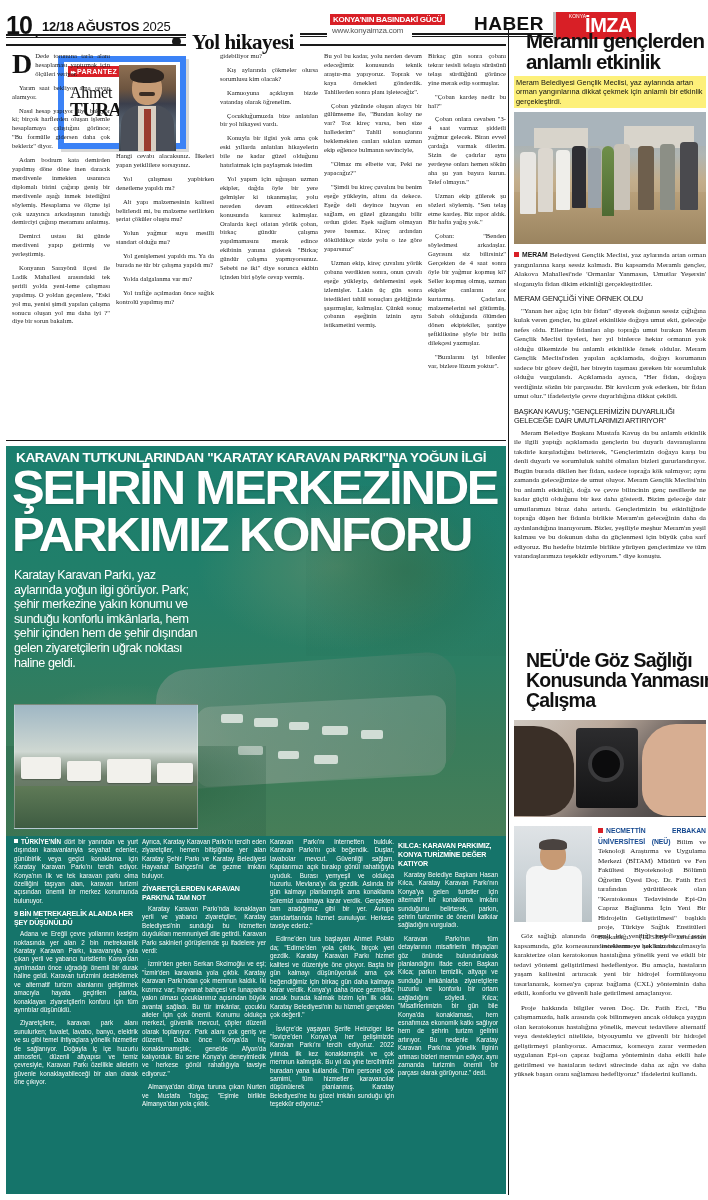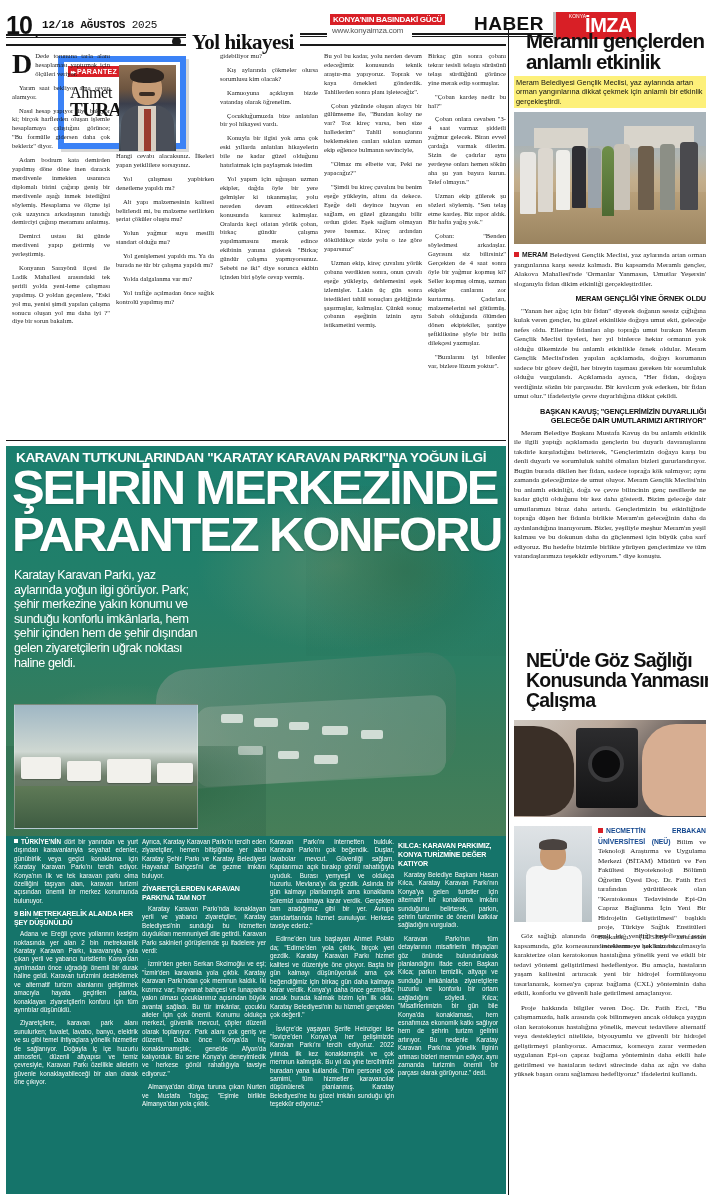--- a/index.html
+++ b/index.html
@@ -14,21 +14,21 @@
   
   .masthead { position:absolute; left:0; top:12px; width:636px; height:27px; }
   .mh-pageno {
     position:absolute; left:6px; top:-1px;
     font-family:"Liberation Sans", sans-serif; font-weight:bold;
     font-size:25px; letter-spacing:-1px; color:#111;
   }
   .mh-dot { position:absolute; left:35px; top:13px; font-size:13px; color:#111; font-weight:bold;}
   .mh-date {
     position:absolute; left:42px; top:7px;
-    font-family:Liberation Mono, monospace; font-size:11px;
+    font-family:Liberation Sans, sans-serif; font-size:13px;
     font-weight:bold; color:#111; letter-spacing:-0.2px;
   }
   .mh-date .yr { font-weight:normal; }
   .mh-rule-left { position:absolute; left:6px; top:22px; width:290px; height:2px; background:#1a1a1a; }
   .mh-rule-left2 { position:absolute; left:6px; top:25px; width:290px; height:1px; background:#1a1a1a; }
   .mh-slogan {
     position:absolute; left:330px; top:2px;
     background:#d81f26; color:#fff;
     font-family:"Liberation Sans", sans-serif; font-weight:bold;
     font-size:8px; padding:1px 3px; letter-spacing:-0.3px;
@@ -263,23 +263,23 @@
   }
   .r1-body {
     position:absolute; left:0; top:220px; width:192px;
     font-family:"Liberation Serif", serif; font-size:7.1px;
     line-height:9.5px; color:#1b1b1b; text-align:justify;
     hyphens:auto; -webkit-hyphens:auto;
   }
   .r1-body p { margin-bottom:5px; text-indent:7px; }
   .r1-body p.noind { text-indent:0; }
   .r1-body h4 {
-    font-family:"Liberation Sans", sans-serif; font-weight:bold;
+    font-family:"Liberation Sans", sans-serif; font-weight:normal;
     font-size:7.4px; line-height:9.5px; margin:5px 0 3px 0; color:#111;
-    text-align:right; letter-spacing:-0.2px;
+    text-align:left; letter-spacing:-0.2px;
   }
   .red-sq { display:inline-block; width:5px; height:5px; background:#d81f26; margin-right:3px;}
   .lead-caps { font-family:"Liberation Sans", sans-serif; font-weight:bold; font-size:6.8px; }
 
   .r2 { position:absolute; left:0; top:620px; width:192px; }
   .r2-title { font-size:19.5px; line-height:20px; width:192px; }
   .r2-photo {
     position:absolute; left:0; top:70px; width:192px; height:97px;
     background:linear-gradient(135deg,#cfc8c0 0%,#b9a89a 35%,#6c6360 60%,#3c3a39 100%);
     overflow:hidden;
@@ -431,21 +431,21 @@
       <div class="fp-van" style="left:355px;top:284px;width:22px;height:9px;"></div>
       <div class="fp-van" style="left:232px;top:300px;width:25px;height:9px;"></div>
       <div class="fp-van" style="left:272px;top:305px;width:21px;height:8px;"></div>
       <div class="fp-van" style="left:308px;top:309px;width:24px;height:9px;"></div>
       <div class="fp-green1"></div>
     </div>
 
     <div class="kicker">KARAVAN TUTKUNLARINDAN "KARATAY KARAVAN PARKI"NA YOĞUN İLGİ</div>
     <div class="headline">
       <span>ŞEHRİN MERKEZİNDE</span>
-      <span class="l2">PARANTEZ KONFORU</span>
+      <span class="l2">PARKIMIZ KONFORU</span>
     </div>
     <div class="standfirst">Karatay Karavan Parkı, yaz aylarında yoğun ilgi görüyor. Park; şehir merkezine yakın konumu ve sunduğu konforlu imkânlarla, hem şehir içinden hem de şehir dışından gelen ziyaretçilerin uğrak noktası haline geldi.</div>
 
     <div class="feat-inset">
       <div class="fi-ground"></div>
       <div class="fi-caravan" style="left:6px;top:52px;width:40px;height:22px;"></div>
       <div class="fi-caravan" style="left:52px;top:56px;width:34px;height:20px;"></div>
       <div class="fi-caravan" style="left:92px;top:54px;width:44px;height:24px;"></div>
       <div class="fi-caravan" style="left:142px;top:58px;width:36px;height:20px;"></div>
     </div>

